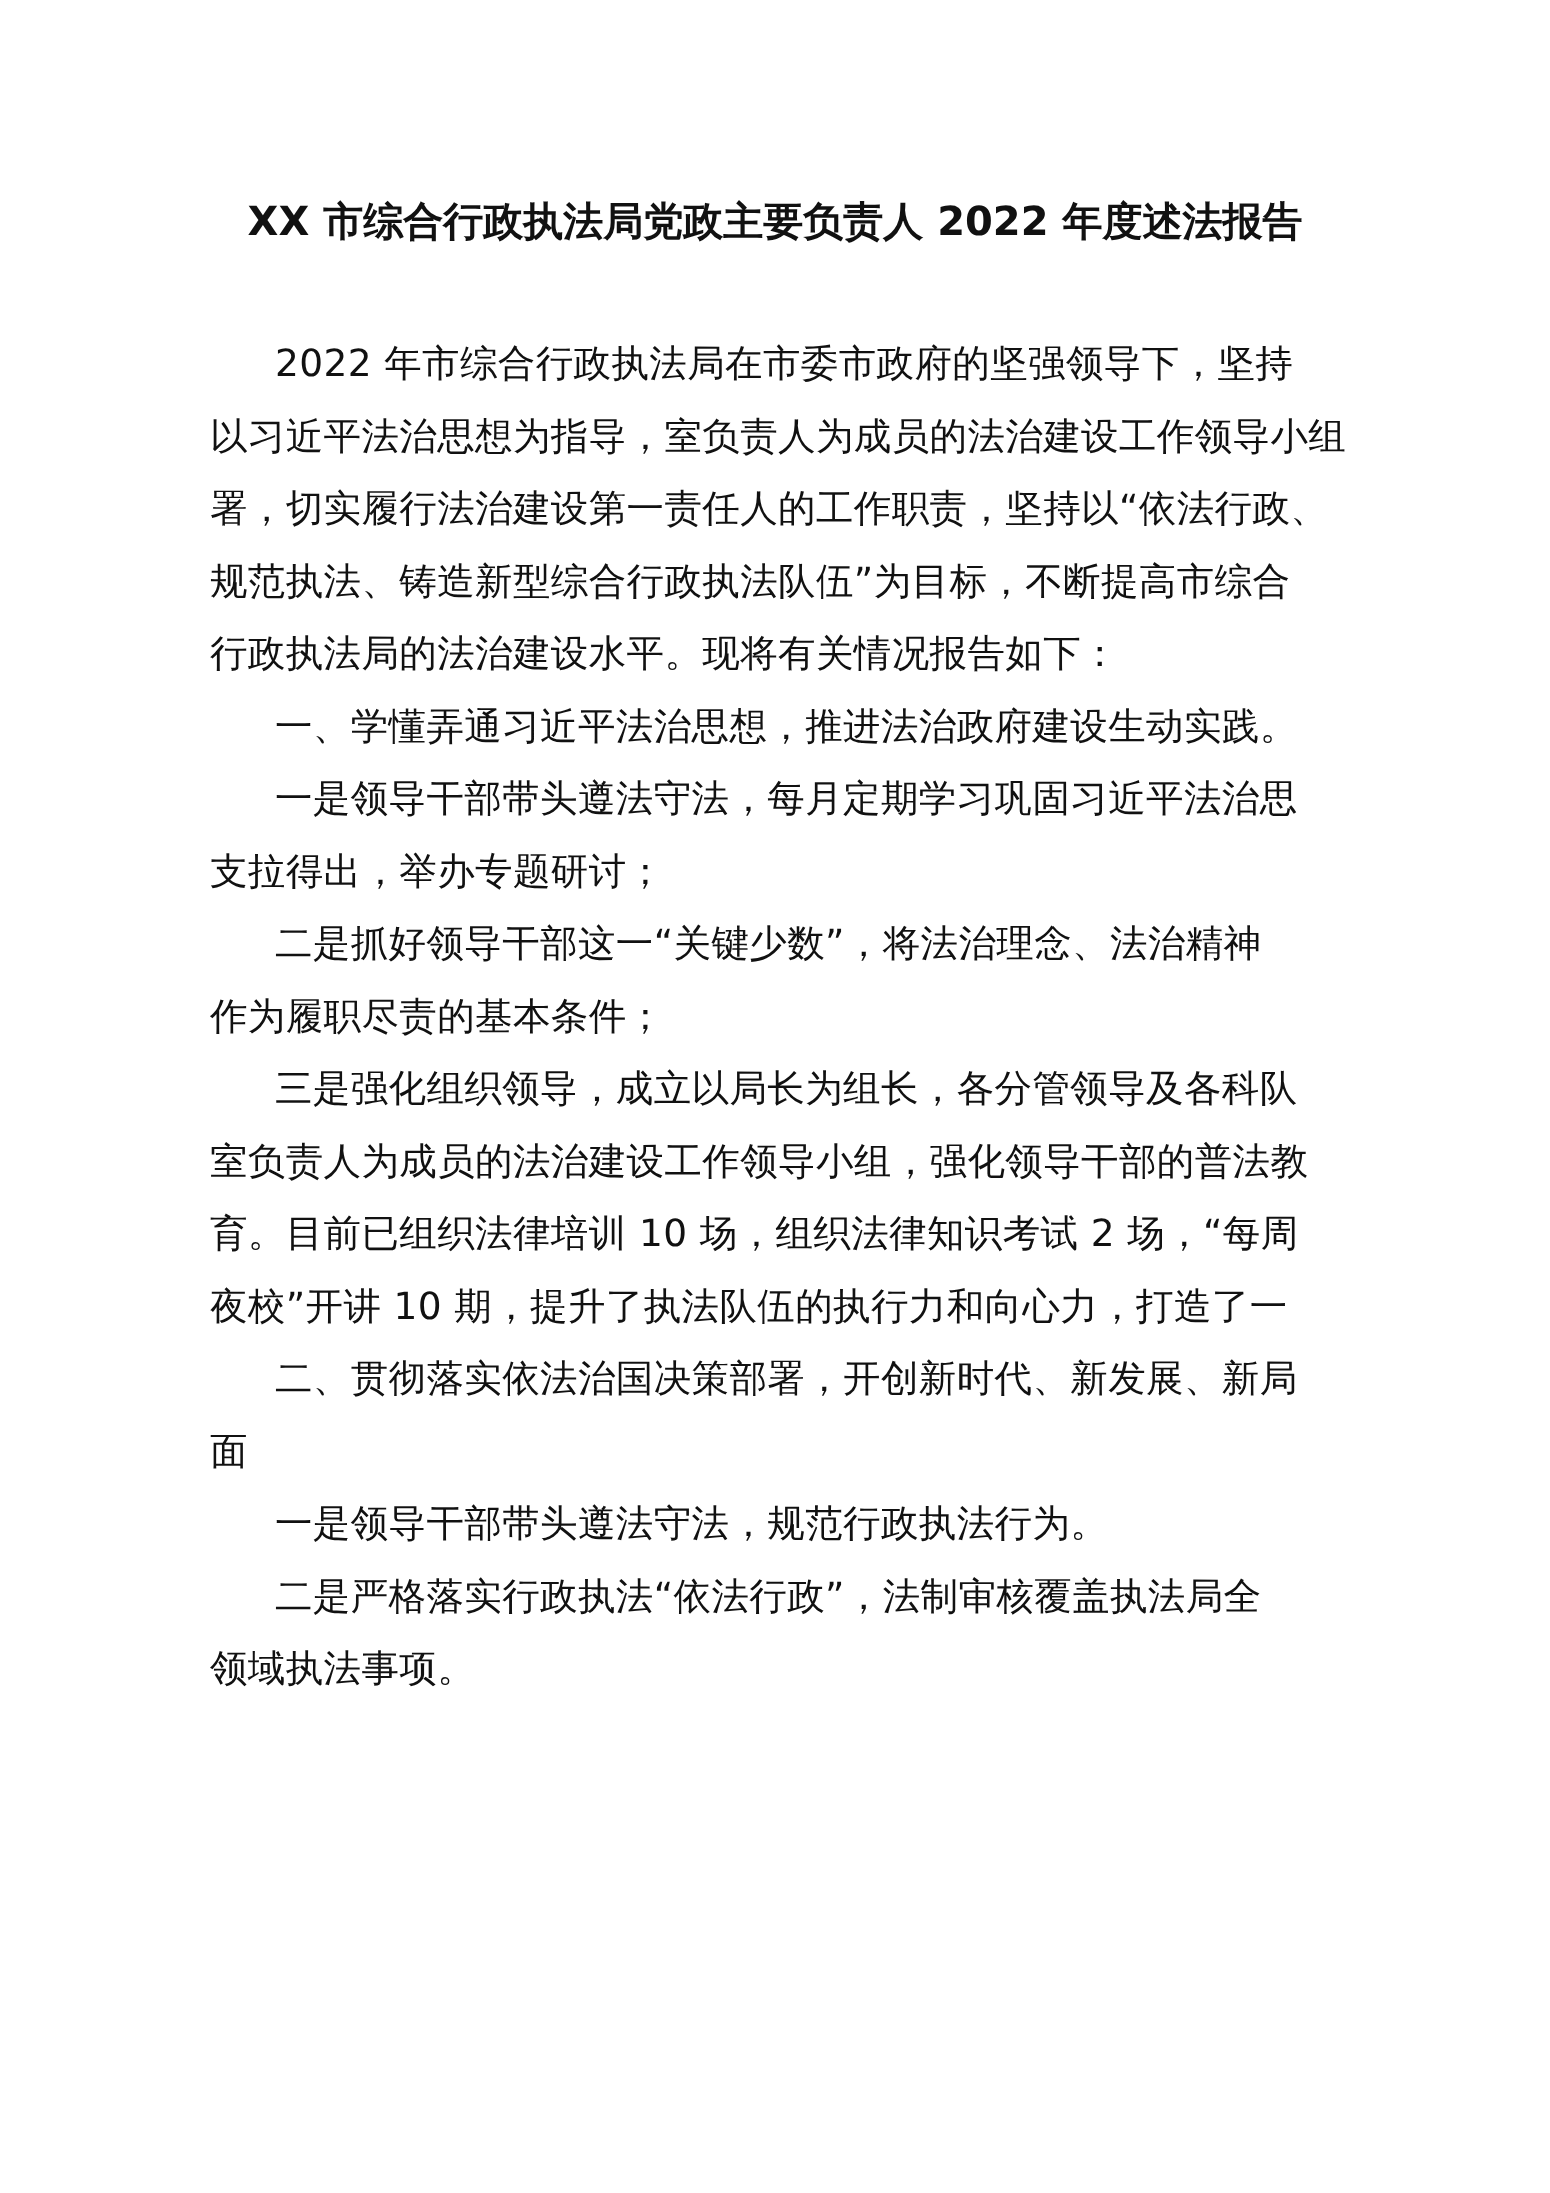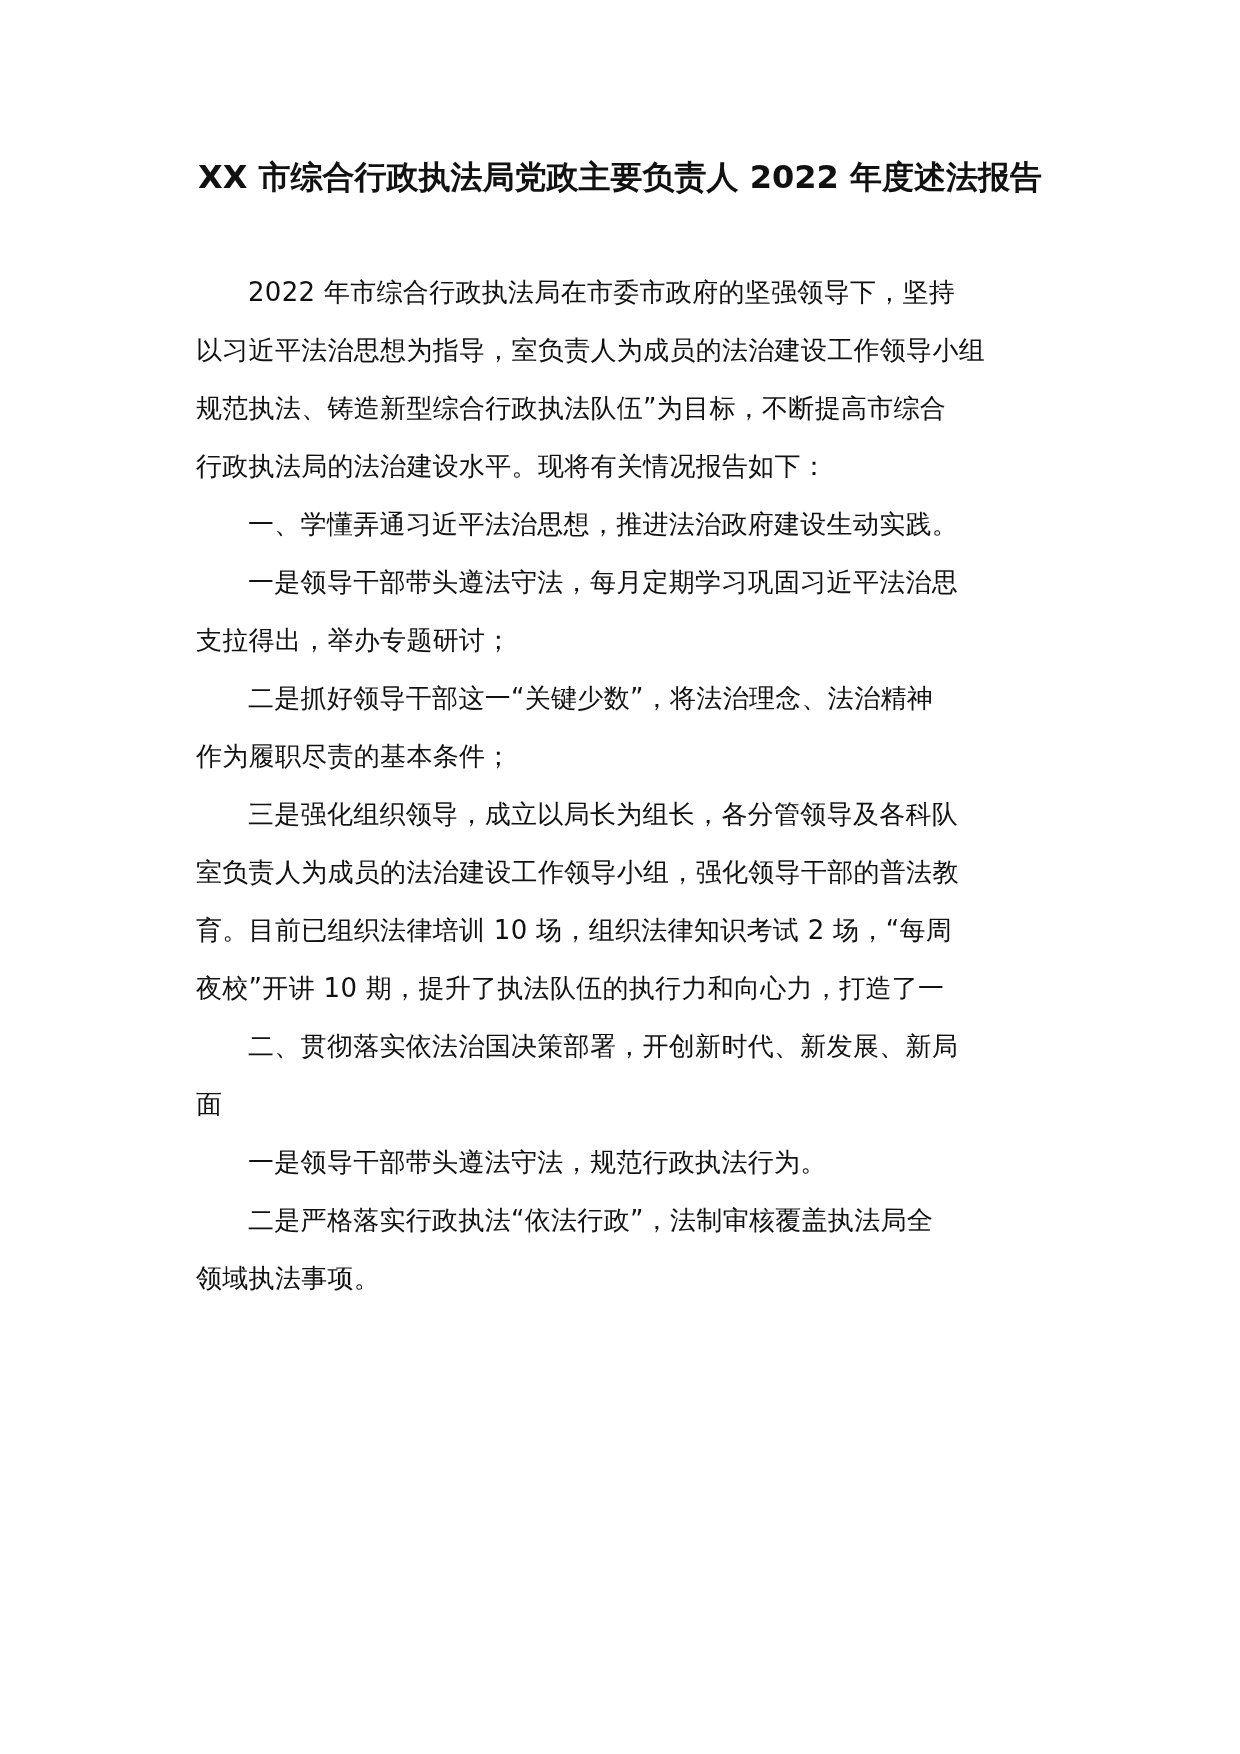--- a/index.html
+++ b/index.html
@@ -1,31 +1,32 @@
 <!DOCTYPE html>
 <html><head>
   <meta charset="utf-8">
   <style>
     html, body { margin: 0; padding: 0; background: #ffffff; }
     body { width: 1240px; height: 1754px; position: relative; overflow: hidden;
            font-family: "DejaVu Sans", "Liberation Sans", sans-serif; color: #111111; }
     .title { position: absolute; left: 0; width: 1240px; top: 155px; text-align: center;
              font-weight: bold; font-size: 32px; line-height: 44px; letter-spacing: 0px; }
     .body { position: absolute; left: 168px; top: 263px; width: 920px; }
-    .line { font-size: 26px; height: 58px; line-height: 58px; white-space: nowrap; letter-spacing: 0.3px; margin-left: 28px; }
+    .line { font-size: 30px; height: 58px; line-height: 58px; white-space: nowrap; letter-spacing: 0.3px; }
     .indent { padding-left: 52px; }
   </style>
 </head>
 <body>
 
 <div class="title">XX 市综合行政执法局党政主要负责人 2022 年度述法报告</div>
 
 <div class="body">
   <div class="line indent">2022 年市综合行政执法局在市委市政府的坚强领导下，坚持</div>
   <div class="line">以习近平法治思想为指导，室负责人为成员的法治建设工作领导小组</div>
+  <div class="line">署，切实履行法治建设第一责任人的工作职责，坚持以“依法行政、</div>
   <div class="line">规范执法、铸造新型综合行政执法队伍”为目标，不断提高市综合</div>
   <div class="line">行政执法局的法治建设水平。现将有关情况报告如下：</div>
   <div class="line indent">一、学懂弄通习近平法治思想，推进法治政府建设生动实践。</div>
   <div class="line indent">一是领导干部带头遵法守法，每月定期学习巩固习近平法治思</div>
   <div class="line">支拉得出，举办专题研讨；</div>
   <div class="line indent">二是抓好领导干部这一“关键少数”，将法治理念、法治精神</div>
   <div class="line">作为履职尽责的基本条件；</div>
   <div class="line indent">三是强化组织领导，成立以局长为组长，各分管领导及各科队</div>
   <div class="line">室负责人为成员的法治建设工作领导小组，强化领导干部的普法教</div>
   <div class="line">育。目前已组织法律培训 10 场，组织法律知识考试 2 场，“每周</div>

